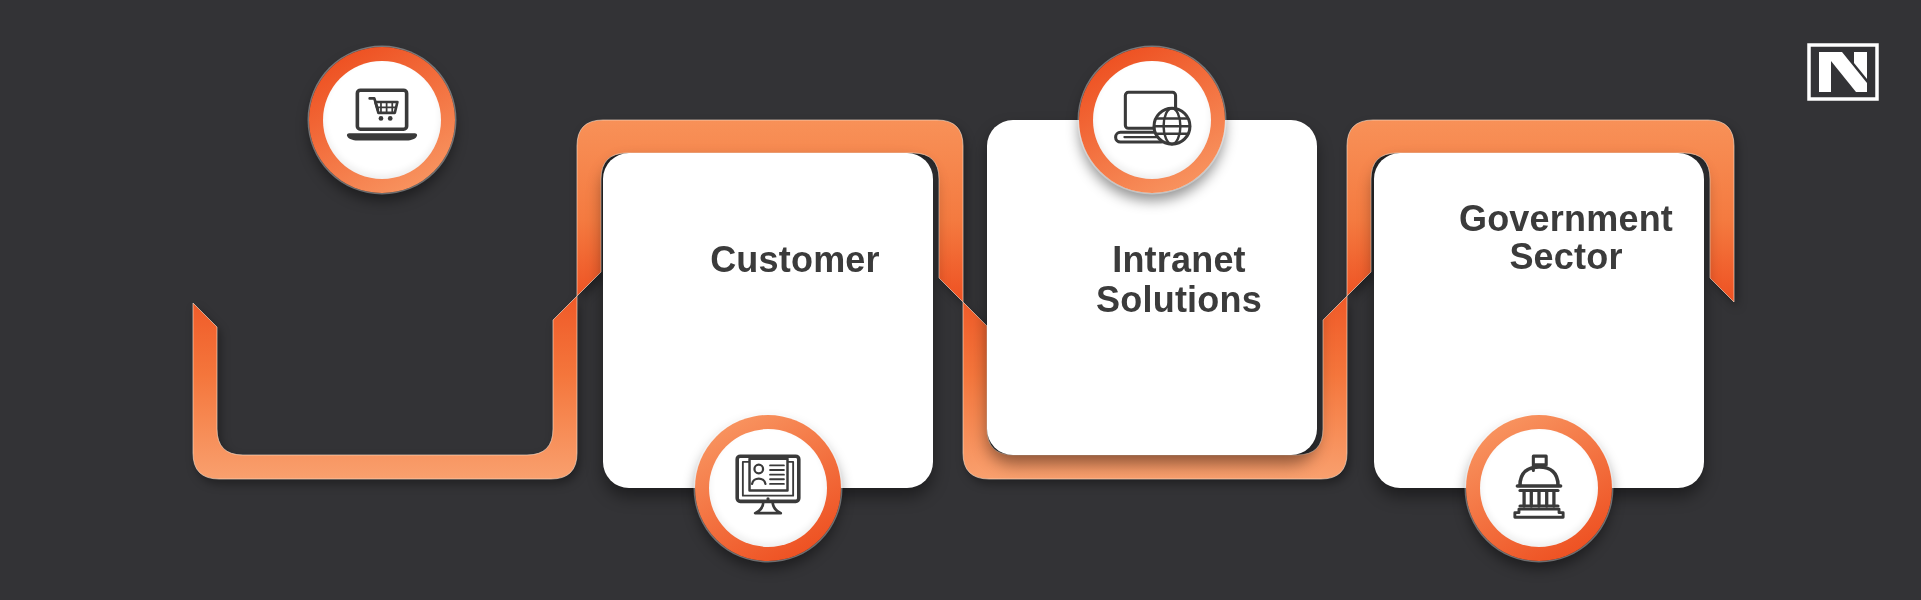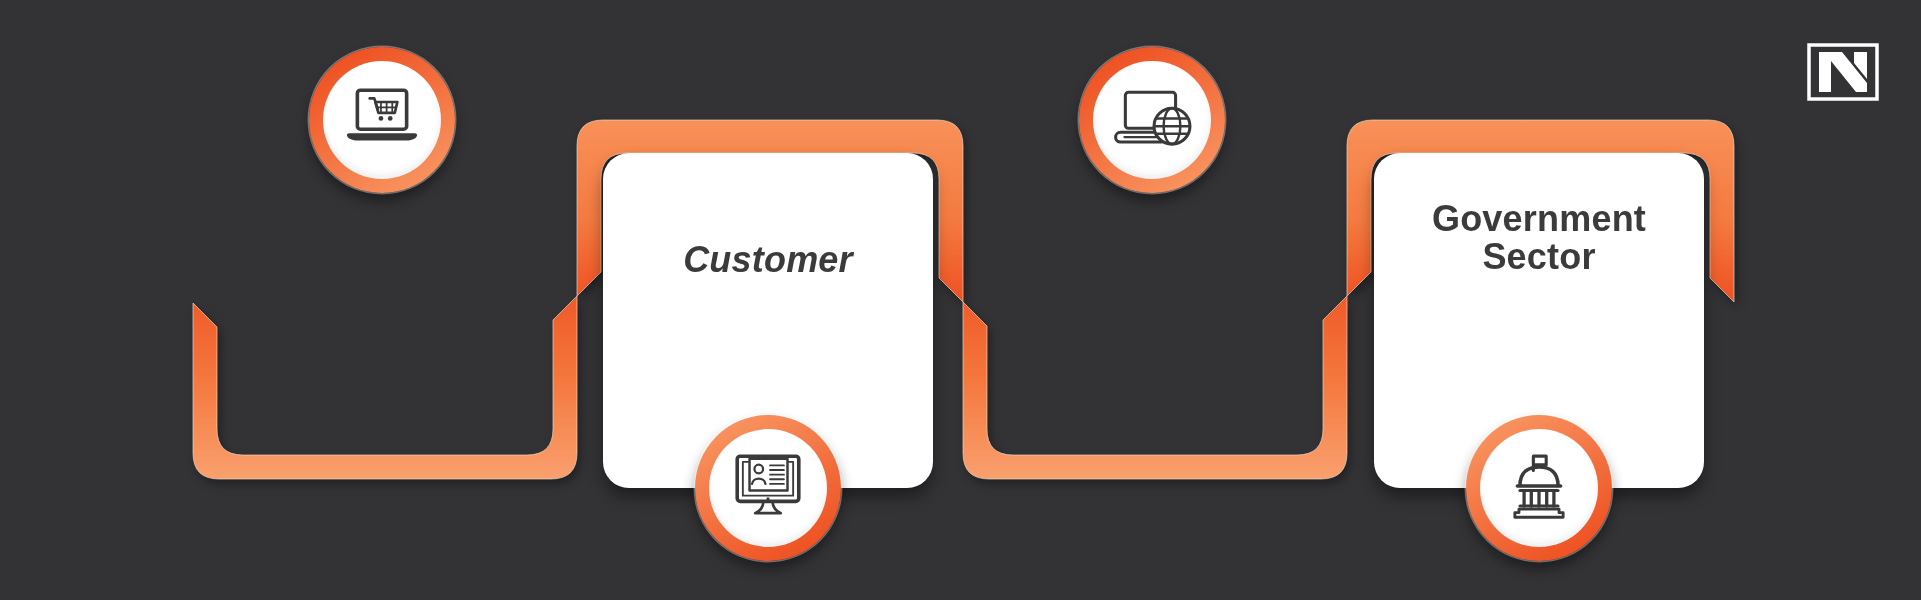--- a/index.html
+++ b/index.html
@@ -4,25 +4,25 @@
 <style>
   html,body{margin:0;padding:0;background:#232325;}
   .stage{position:relative;width:1921px;height:600px;background:#333336;overflow:hidden;
          font-family:"Liberation Sans",sans-serif;}
   .ribbons{position:absolute;left:0;top:0;width:1921px;height:600px;}
   .ribbons path{stroke:#f6dcc8;stroke-opacity:.65;stroke-width:1;}
   .rib-shadow{filter:drop-shadow(3px 5px 5px rgba(0,0,0,.35));}
   .card{position:absolute;width:330px;height:335px;background:#ffffff;border-radius:26px;
         box-shadow:0 9px 16px rgba(0,0,0,.42);}
   .c1{left:217px;top:120px;}
-  .c2{left:603px;top:153px;font-style:italic;}
+  .c2{left:603px;top:153px;}
   .c3{left:987px;top:120px;}
   .c4{left:1374px;top:153px;}
   .card-title{position:absolute;left:0;width:100%;text-align:center;font-weight:700;
-        font-size:36px;line-height:40px;color:#3b3b3b;letter-spacing:.2px;}
+        font-size:36px;line-height:40px;color:#3b3b3b;letter-spacing:.2px;padding-left:27px;}
   .c1 .card-title,.c3 .card-title{top:120px;}
   .c2 .card-title{top:87px;}
   .c4 .card-title{top:47px;line-height:38px;}
   .circle{position:absolute;width:146px;height:146px;border-radius:50%;
         display:flex;align-items:center;justify-content:center;
         box-shadow:0 0 0 1.5px rgba(255,255,255,.35),0 8px 13px rgba(0,0,0,.42);}
   .grad-a{background:linear-gradient(150deg,#ee5122 12%,#f8935f 88%);}
   .grad-b{background:linear-gradient(150deg,#f8935f 12%,#ee5122 88%);}
   .p1{left:309px;top:47px;}
   .p2{left:695px;top:415px;}
@@ -56,20 +56,26 @@
       <path fill="url(#gU)" d="M193,303 L217,327 L217,429 Q217,455 243,455 L527,455 Q553,455 553,429 L553,320 L577,296 L577,453 Q577,479 551,479 L219,479 Q193,479 193,453 Z"></path>
       <path fill="url(#gN)" d="M577,296 L577,146 Q577,120 603,120 L937,120 Q963,120 963,146 L963,302 L939,278 L939,179 Q939,153 913,153 L627,153 Q601,153 601,179 L601,272 Z"></path>
       <path fill="url(#gU)" d="M963,302 L987,326 L987,429 Q987,455 1013,455 L1297,455 Q1323,455 1323,429 L1323,320 L1347,296 L1347,453 Q1347,479 1321,479 L989,479 Q963,479 963,453 Z"></path>
       <path fill="url(#gN)" d="M1347,296 L1347,146 Q1347,120 1373,120 L1708,120 Q1734,120 1734,146 L1734,302 L1710,278 L1710,179 Q1710,153 1684,153 L1397,153 Q1371,153 1371,179 L1371,272 Z"></path>
     </g>
   </svg>
 
   <div class="card c2">
     <div class="card-title">
         <div>Customer</div>
+      </div>
+  </div>
+  <div class="card c3">
+    <div class="card-title">
+        <div>Intranet</div>
+        <div>Solutions</div>
       </div>
   </div>
   <div class="card c4">
     <div class="card-title">
         <div>Government</div>
         <div>Sector</div>
       </div>
   </div>
 
   <div class="circle grad-a p1">

